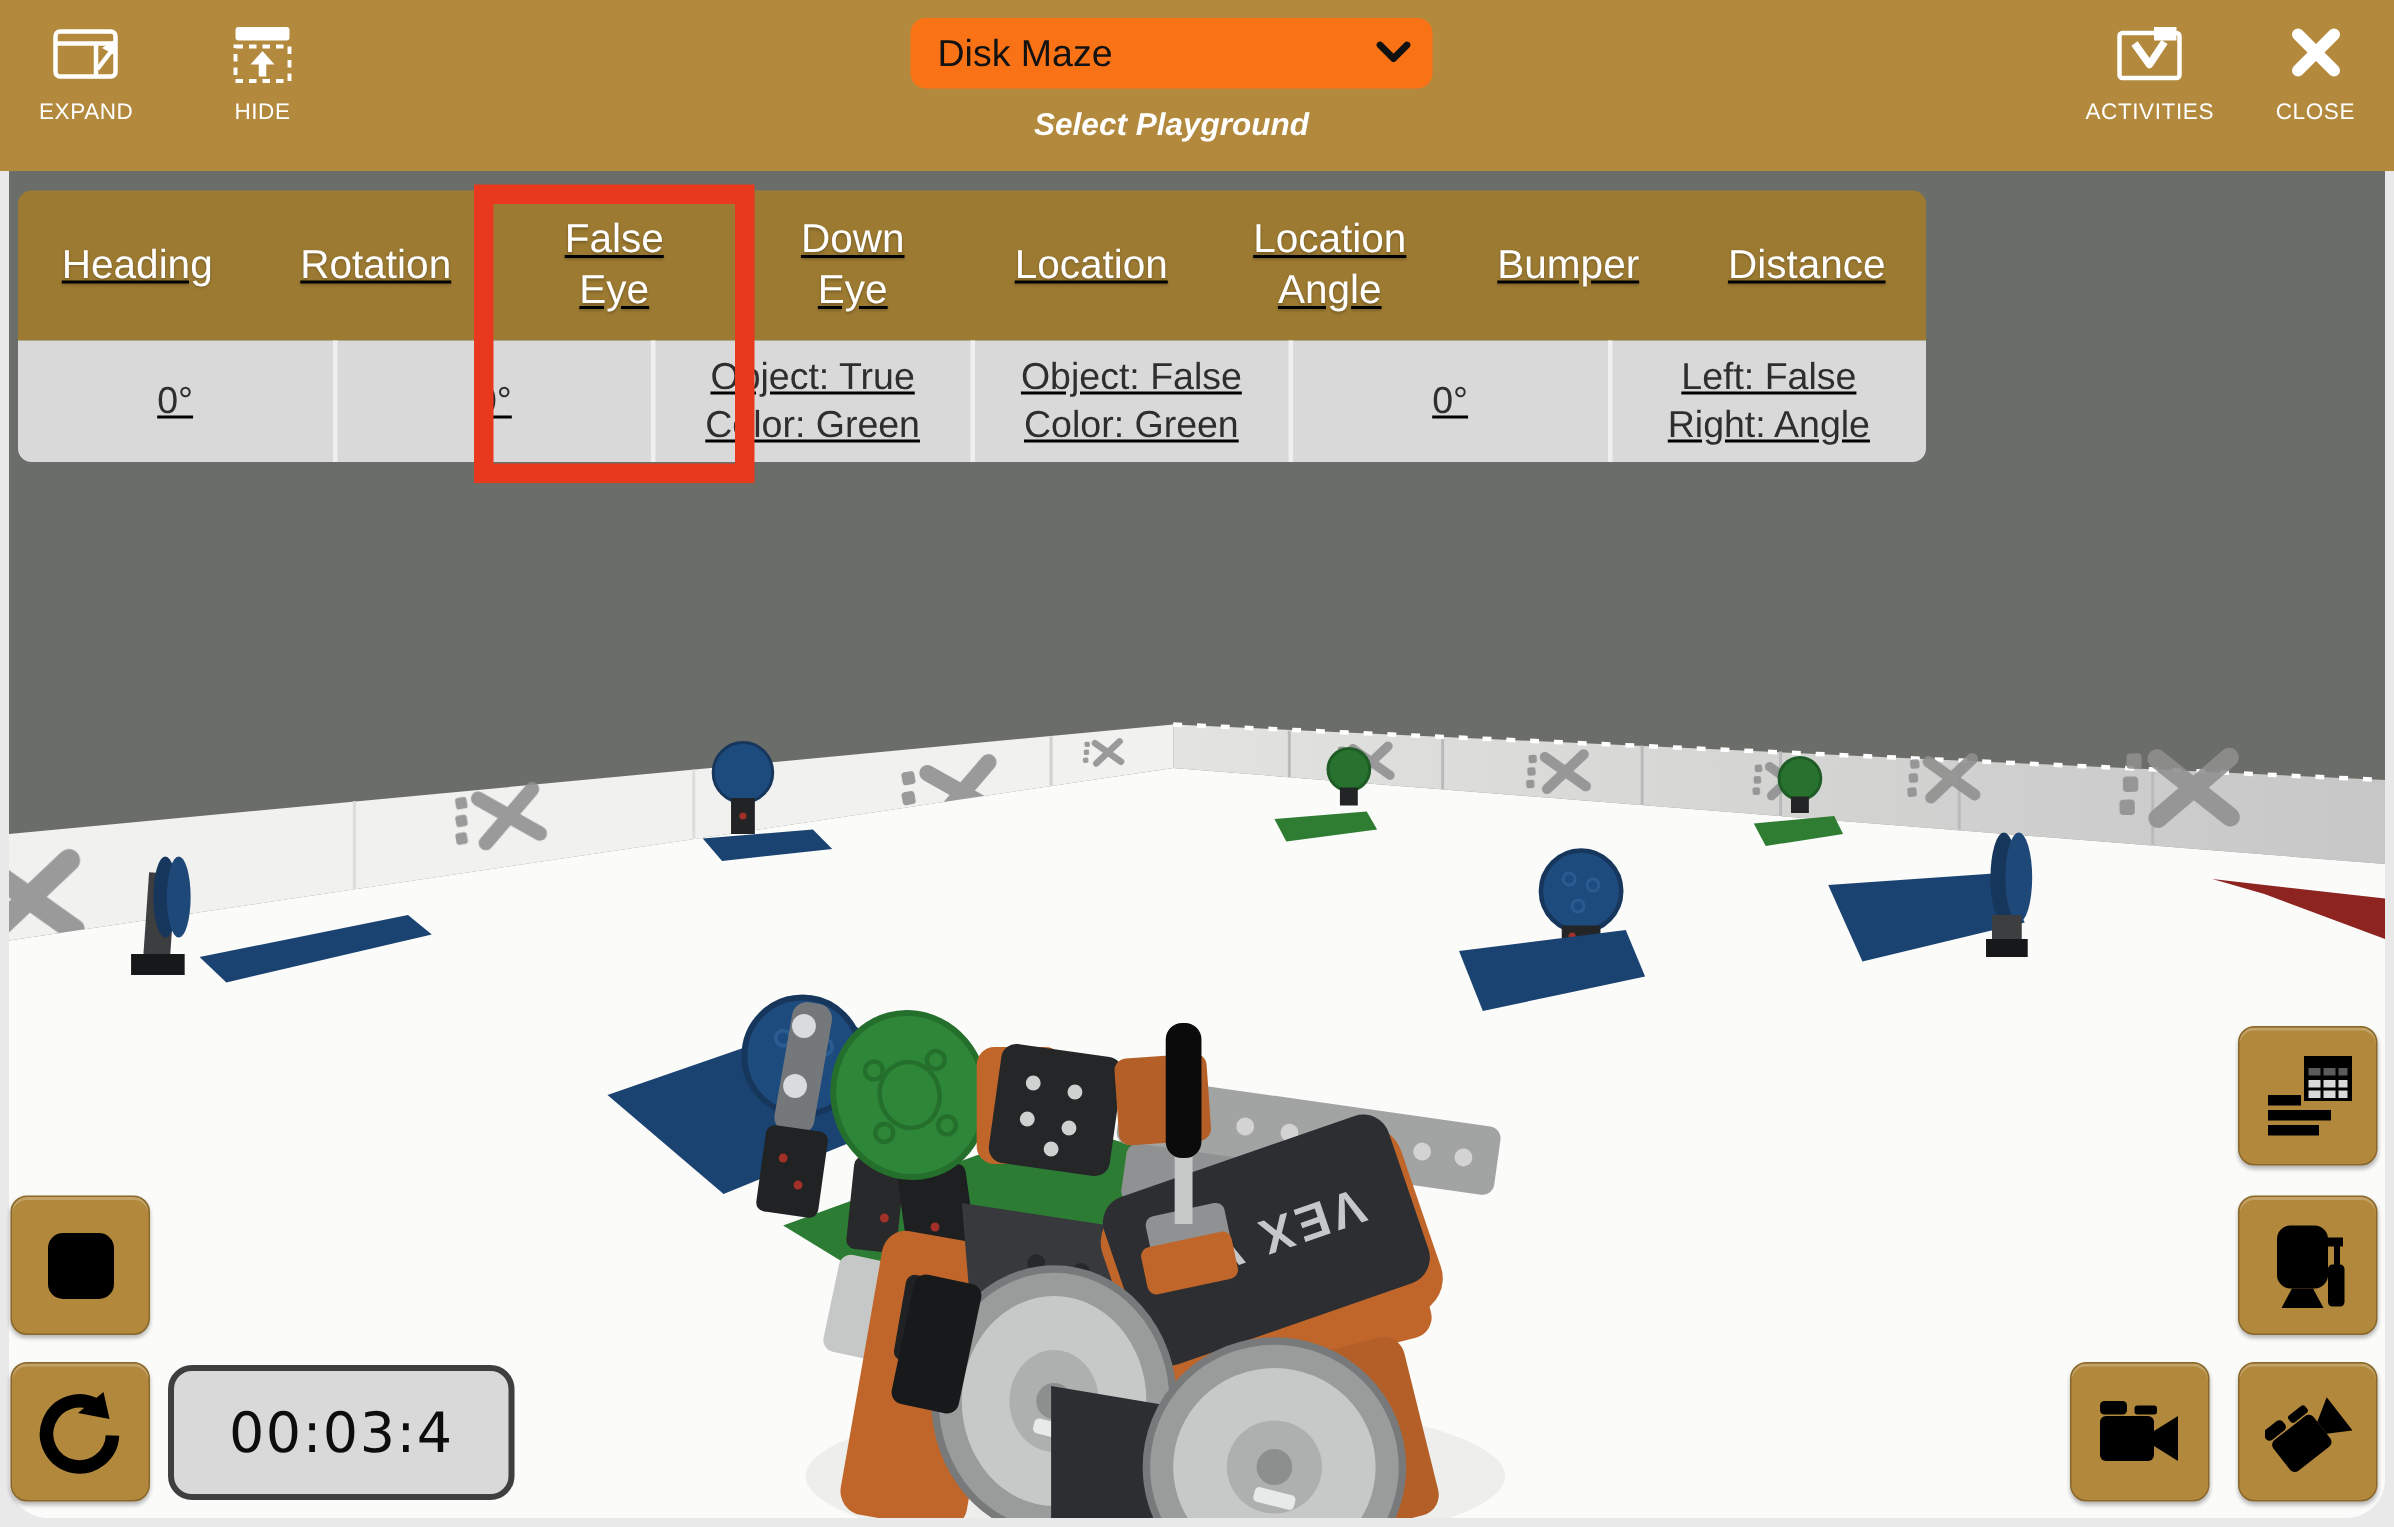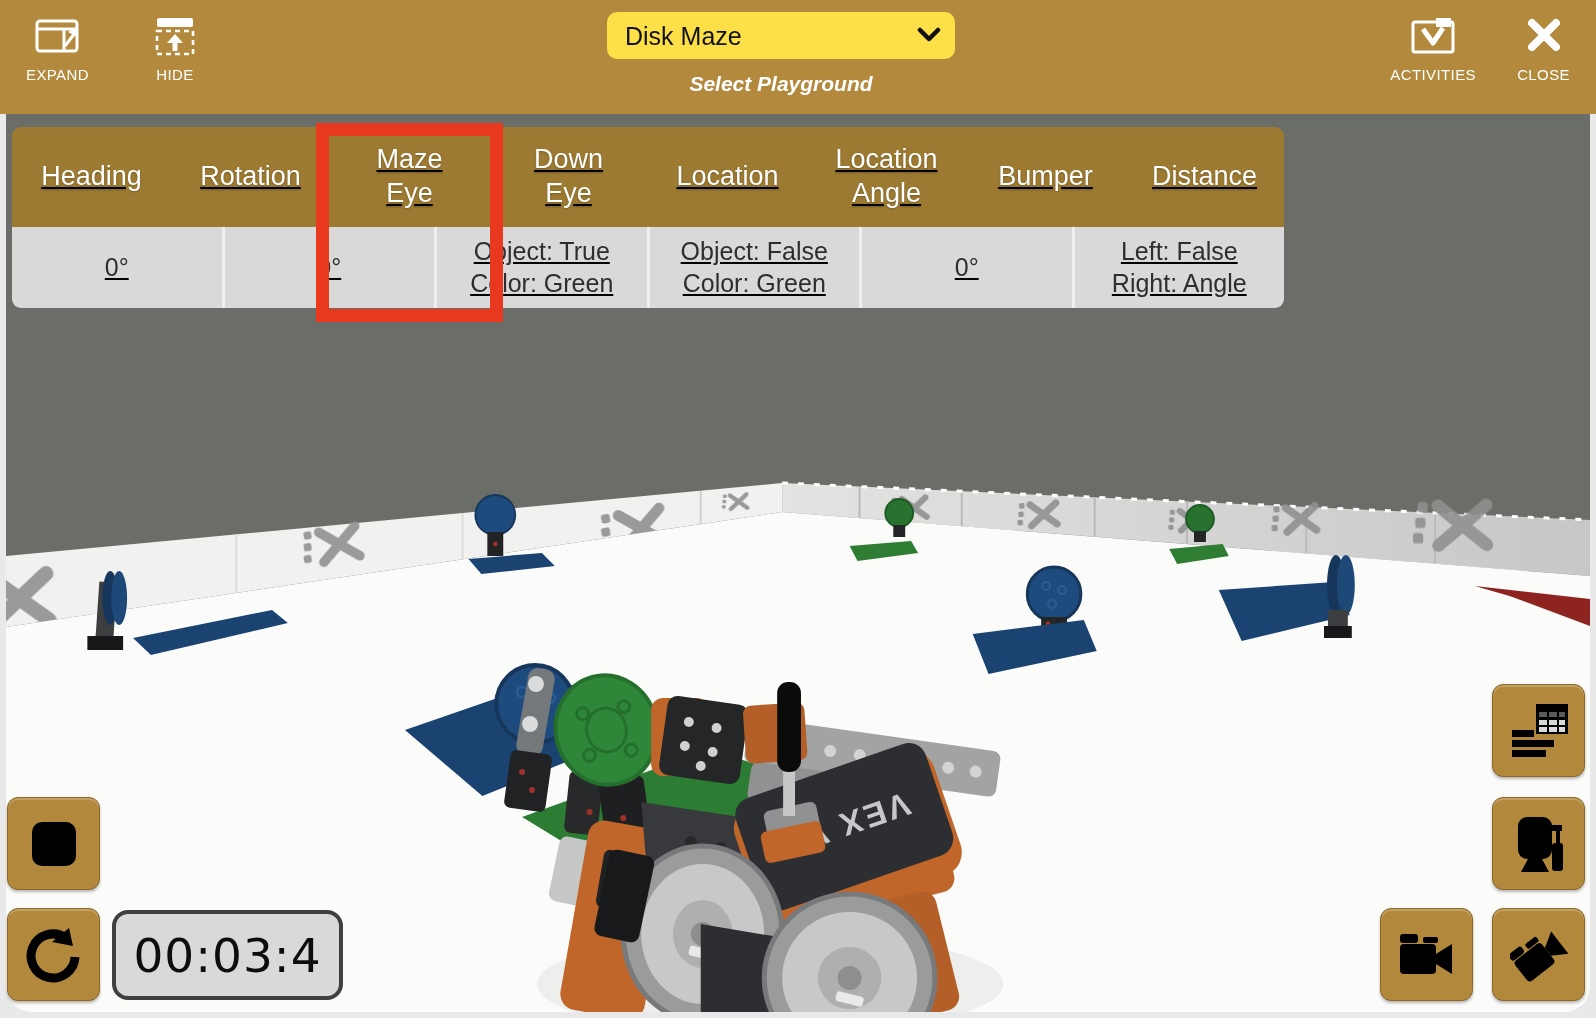--- a/index.html
+++ b/index.html
@@ -27,21 +27,21 @@
     background:transparent;border:none;cursor:pointer;color:#fff;padding:4px 6px;
   }
   .tb-btn .lbl{font-size:15px;font-weight:normal;letter-spacing:.4px;color:#fff;}
   .tb-expand{left:20px;}
   .tb-hide{left:146px;text-align:right;}
   .tb-activities{right:114px;}
   .tb-close{right:20px;}
 
   .pg-select-wrap{position:absolute;left:607px;top:12px;width:348px;height:47px;}
   .pg-select{
-    width:100%;height:100%;border-radius:10px;border:none;background:#fde047;
+    width:100%;height:100%;border-radius:10px;border:none;background:#f97316;
     font-family:"Liberation Sans",sans-serif;font-size:25px;color:#121212;
     padding:0 44px 0 18px;-webkit-appearance:none;appearance:none;cursor:pointer;
   }
   .pg-chevron{position:absolute;right:14px;top:14px;pointer-events:none;}
   .pg-caption{
     position:absolute;left:607px;top:72px;width:348px;text-align:center;
     color:#fff;font-weight:bold;font-size:21px;font-style:italic;
   }
 
   
@@ -72,21 +72,21 @@
   .btn-reset{left:7px;top:908px;}
   .btn-dashboard{left:1492px;top:684px;}
   .btn-robotview{left:1492px;top:797px;}
   .btn-videocam{left:1380px;top:908px;}
   .btn-tiltcam{left:1492px;top:908px;}
 
   .timer{
     position:absolute;left:112px;top:910px;width:231px;height:90px;border-radius:16px;
     background:#d9d9d9;border:4px solid #3f3f3f;box-sizing:border-box;z-index:30;
     display:flex;align-items:center;justify-content:center;
-    font-family:"DejaVu Sans",sans-serif;font-size:47px;color:#0d0d0d;letter-spacing:1px;
+    font-family:"DejaVu Sans",sans-serif;font-size:37px;color:#0d0d0d;letter-spacing:1px;
   }
 </style>
 </head>
 <body>
 
 <div class="app">
 
   <div class="scene">
     <svg class="world" viewBox="0 0 1596 906" preserveAspectRatio="none">
       <defs>
@@ -355,21 +355,21 @@
     <div class="thead">
       <div class="hcell">
         <span>Heading</span>
         <span></span>
       </div>
       <div class="hcell">
         <span>Rotation</span>
         <span></span>
       </div>
       <div class="hcell">
-        <span>Maze</span>
+        <span>False</span>
         <span>Eye</span>
       </div>
       <div class="hcell">
         <span>Down</span>
         <span>Eye</span>
       </div>
       <div class="hcell">
         <span>Location</span>
         <span></span>
       </div>

